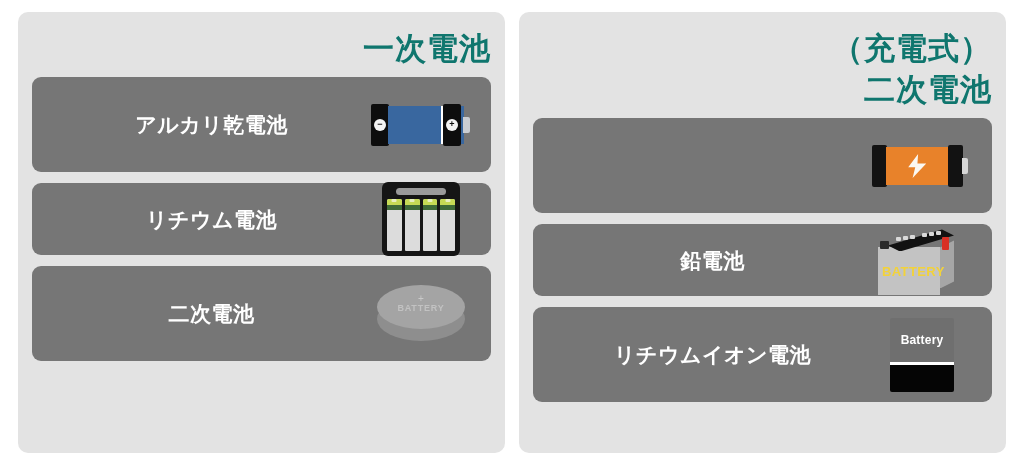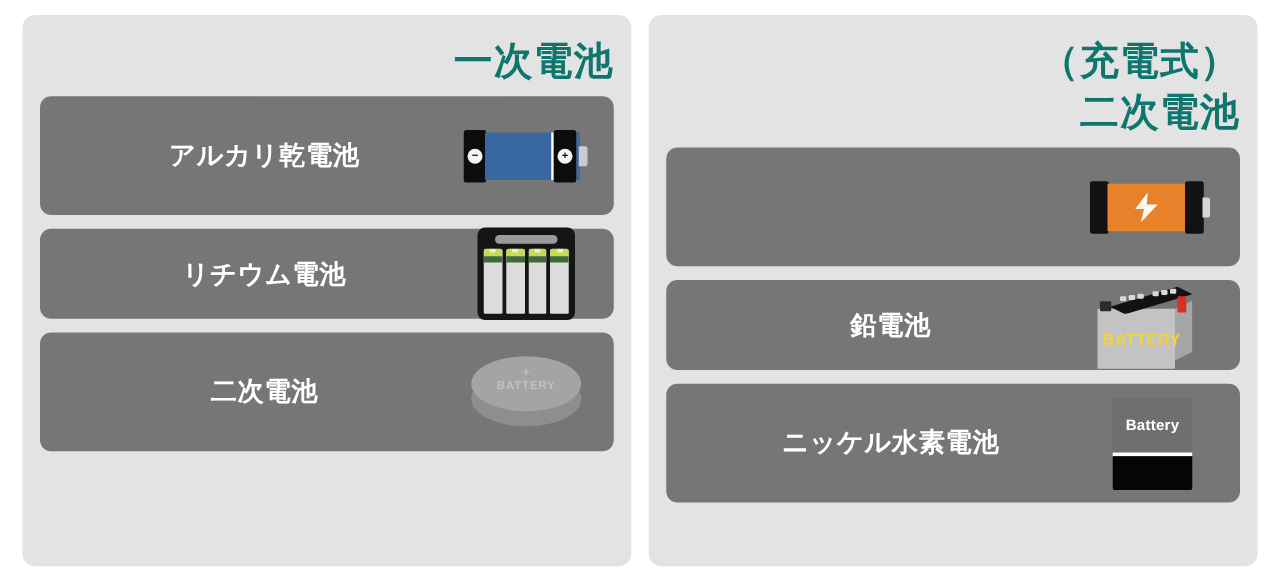--- a/index.html
+++ b/index.html
@@ -260,21 +260,21 @@
             <div class="vent" style="left:60px;top:8px;"></div>
             <div class="posterm" style="left:66px;top:14px;"></div>
             <div class="negterm"></div>
             <div class="word">BATTERY</div>
           </div>
         </div>
       </div>
 
       <div class="row r3">
         <div class="row-label">
-          <span class="lline">ニッケル水素電池</span>
+          <span class="lline">リチウムイオン電池</span>
         </div>
         <div class="row-icon">
           <div class="liion">
             <div class="word">Battery</div>
             <div class="line"></div>
             <div class="dark"></div>
           </div>
         </div>
       </div>
 

